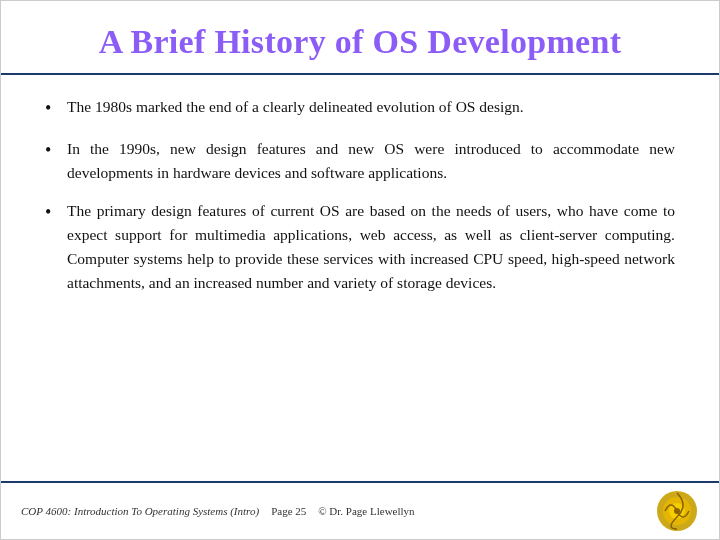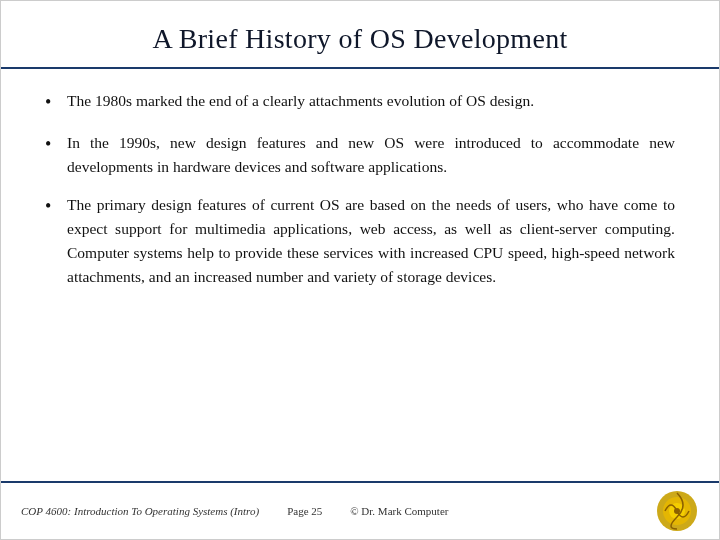--- a/index.html
+++ b/index.html
@@ -22,23 +22,23 @@
       position: relative;
     }
 
     .slide-header {
       padding: 22px 40px 12px 40px;
       border-bottom: 2px solid #1a3a6b;
       text-align: center;
     }
 
     .slide-title {
-      font-size: 28px;
-      font-weight: normal;
-      color: #0f172a;
+      font-size: 34px;
+      font-weight: bold;
+      color: #8b5cf6;
       letter-spacing: 0.3px;
     }
 
     .slide-body {
       flex: 1;
       padding: 20px 44px 10px 44px;
       overflow: hidden;
     }
 
     .bullet-list {
@@ -95,58 +95,58 @@
 
     .footer-logo {
       width: 44px;
       height: 44px;
       position: relative;
     }
 
     .footer-area {
       display: flex;
       align-items: flex-end;
-      gap: 28px;
+      gap: 12px;
     }
   </style>
 </head>
 <body>
 
 <div class="slide">
 
   <div class="slide-header">
     <span class="slide-title">A Brief History of OS Development</span>
   </div>
 
   <div class="slide-body">
     <ul class="bullet-list">
 
       <li class="bullet-item">
         <span class="bullet-dot">•</span>
-        <span class="bullet-text">The 1980s marked the end of a clearly attachments evolution of OS design.</span>
+        <span class="bullet-text">The 1980s marked the end of a clearly delineated evolution of OS design.</span>
       </li>
 
       <li class="bullet-item">
         <span class="bullet-dot">•</span>
         <span class="bullet-text">In the 1990s, new design features and new OS were introduced to accommodate new developments in hardware devices and software applications.</span>
       </li>
 
       <li class="bullet-item">
         <span class="bullet-dot">•</span>
         <span class="bullet-text">The primary design features of current OS are based on the needs of users, who have come to expect support for multimedia applications, web access, as well as client-server computing.  Computer systems help to provide these services with increased CPU speed, high-speed network attachments, and an increased number and variety of storage devices.</span>
       </li>
 
     </ul>
   </div>
 
   <div class="slide-footer">
     <div class="footer-area">
       <span class="footer-left">COP 4600: Introduction To Operating Systems (Intro)</span>
       <span class="footer-center">Page 25</span>
-      <span class="footer-right">© Dr. Mark Computer</span>
+      <span class="footer-right">© Dr. Page Llewellyn</span>
     </div>
 
     <div class="footer-logo">
       <svg width="44" height="44" viewBox="0 0 44 44">
         <circle cx="22" cy="22" r="20" fill="#c8a000" opacity="0.9"></circle>
         <circle cx="22" cy="22" r="14" fill="#e8b800" opacity="0.85"></circle>
         <circle cx="22" cy="22" r="8" fill="#f5d000" opacity="0.9"></circle>
         <path d="M10 22 Q16 10 22 22 Q28 34 34 22" stroke="#8b6000" stroke-width="1.5" fill="none"></path>
         <path d="M22 4 Q34 16 22 28 Q10 40 22 40" stroke="#8b6000" stroke-width="1.5" fill="none"></path>
         <circle cx="22" cy="22" r="3" fill="#8b6000"></circle>

